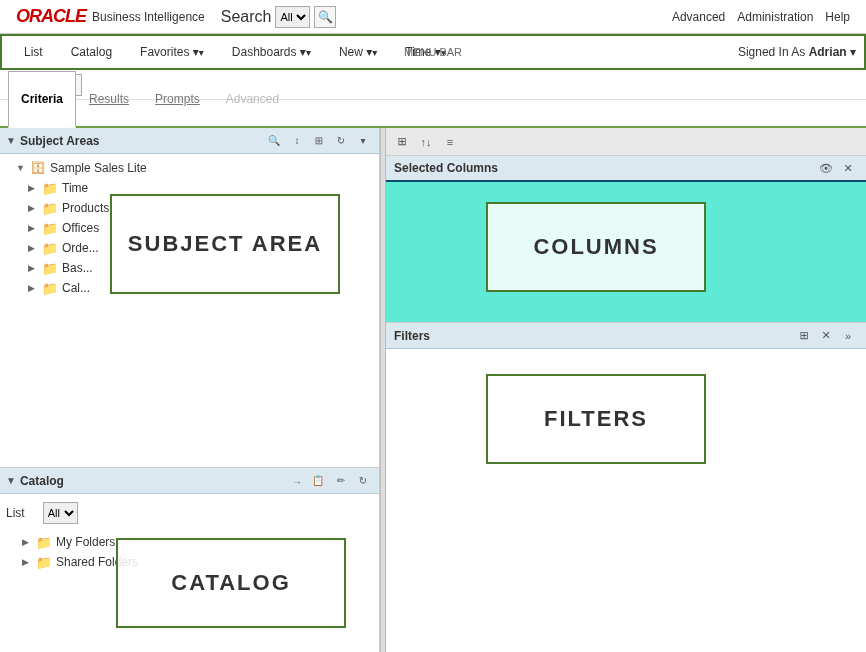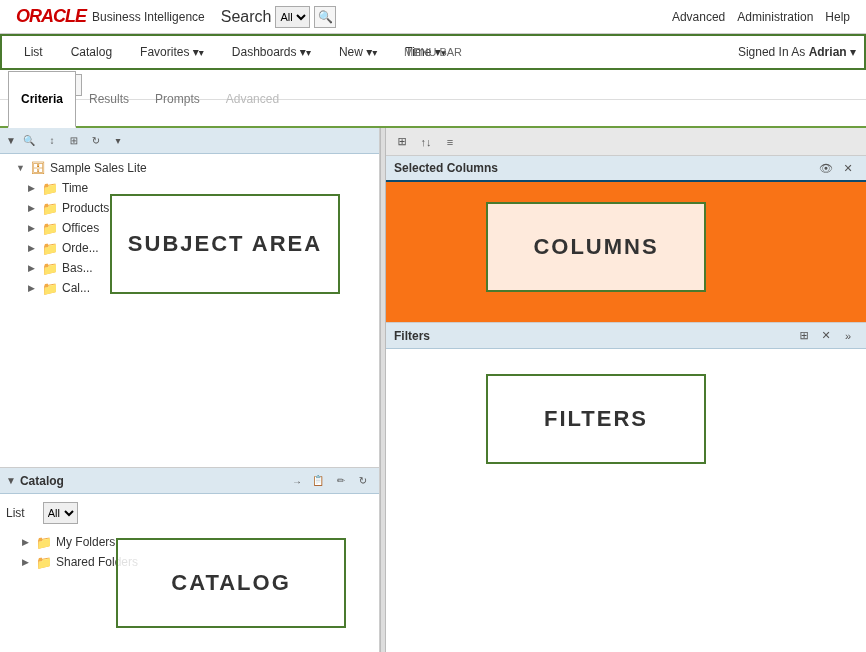--- a/index.html
+++ b/index.html
@@ -27,21 +27,21 @@
     
     .title-row { display: flex; align-items: center; background: #fff; padding: 4px 8px; border-bottom: 1px solid #ddd; height: 30px; }
     .page-title { font-size: 14px; font-weight: bold; color: #333; flex: 1; }
     .title-icons { display: flex; gap: 4px; }
     .title-icon-btn { width: 22px; height: 22px; background: #f5f5f5; border: 1px solid #aaa; cursor: pointer; display: flex; align-items: center; justify-content: center; font-size: 11px; }
 
     
     .tab-bar { display: flex; align-items: flex-end; background: #fff; border-bottom: 2px solid #6d9e3f; height: 28px; padding: 0 8px; gap: 0; }
     .tab { padding: 20px 12px; font-size: 12px; cursor: pointer; color: #555; border: 1px solid transparent; border-bottom: none; }
     .tab.active { background: #fff; border-color: #aaa; border-bottom: 2px solid #fff; color: #000; font-weight: bold; margin-bottom: -2px; }
-    .tab.inactive { color: #777; }
+    .tab.inactive { color: #777; text-decoration: underline; }
     .tab.disabled { color: #bbb; cursor: default; }
 
     
     .main { display: flex; background: #e8e8e8; height: calc(652px - 34px - 36px - 30px - 28px); }
 
     
     .left-panel { width: 380px; display: flex; flex-direction: column; border-right: 1px solid #ccc; background: #fff; }
 
     
     .section-header { display: flex; align-items: center; background: #dce8f0; padding: 4px 6px; border-bottom: 1px solid #b0c8d8; font-weight: bold; font-size: 12px; color: #333; height: 26px; }
@@ -75,21 +75,21 @@
     .right-panel { flex: 1; display: flex; flex-direction: column; background: #e8e8e8; }
 
     
     .right-toolbar { display: flex; align-items: center; background: #e8e8e8; padding: 4px 6px; border-bottom: 1px solid #ccc; height: 28px; gap: 4px; }
     .right-tool-btn { width: 20px; height: 18px; background: none; border: 1px solid transparent; cursor: pointer; display: flex; align-items: center; justify-content: center; font-size: 11px; color: #555; }
 
     .selected-columns-section { background: #fff; border-bottom: 1px solid #ccc; flex: 0 0 auto; }
     .sc-header { display: flex; align-items: center; background: #dce8f0; padding: 4px 8px; border-bottom: 2px solid #0c4a6e; height: 26px; }
     .sc-title { flex: 1; font-weight: bold; font-size: 12px; color: #333; }
     .sc-tools { display: flex; gap: 2px; }
-    .sc-content { height: 140px; position: relative; background: #f97316; }
+    .sc-content { height: 140px; position: relative; background: #5eead4; }
 
     .filters-section { background: #fff; flex: 1; }
     .filters-header { display: flex; align-items: center; background: #dce8f0; padding: 4px 8px; border-bottom: 1px solid #b0c8d8; height: 26px; }
     .filters-title { flex: 1; font-weight: bold; font-size: 12px; color: #333; }
     .filters-tools { display: flex; gap: 2px; }
     .filters-content { flex: 1; position: relative; height: 140px; background: #fff; }
 
     
     .resize-handle { width: 6px; background: #ddd; cursor: col-resize; border-left: 1px solid #bbb; border-right: 1px solid #bbb; }
 
@@ -149,20 +149,21 @@
   <div class="tab inactive">Prompts</div>
   <div class="tab disabled">Advanced</div>
 </div>
 
 <div class="main">
 
   <div class="left-panel">
 
     <div class="section-header">
       <span class="arrow">▼</span>
+      <span class="section-title">Subject Areas</span>
       <div class="section-tools">
         <button class="tool-btn">🔍</button>
         <button class="tool-btn">↕</button>
         <button class="tool-btn">⊞</button>
         <button class="tool-btn">↻</button>
         <button class="tool-btn">▾</button>
       </div>
     </div>
     <div class="tree-area" style="position:relative; min-height:180px;">
       <div class="tree-item indent1">

